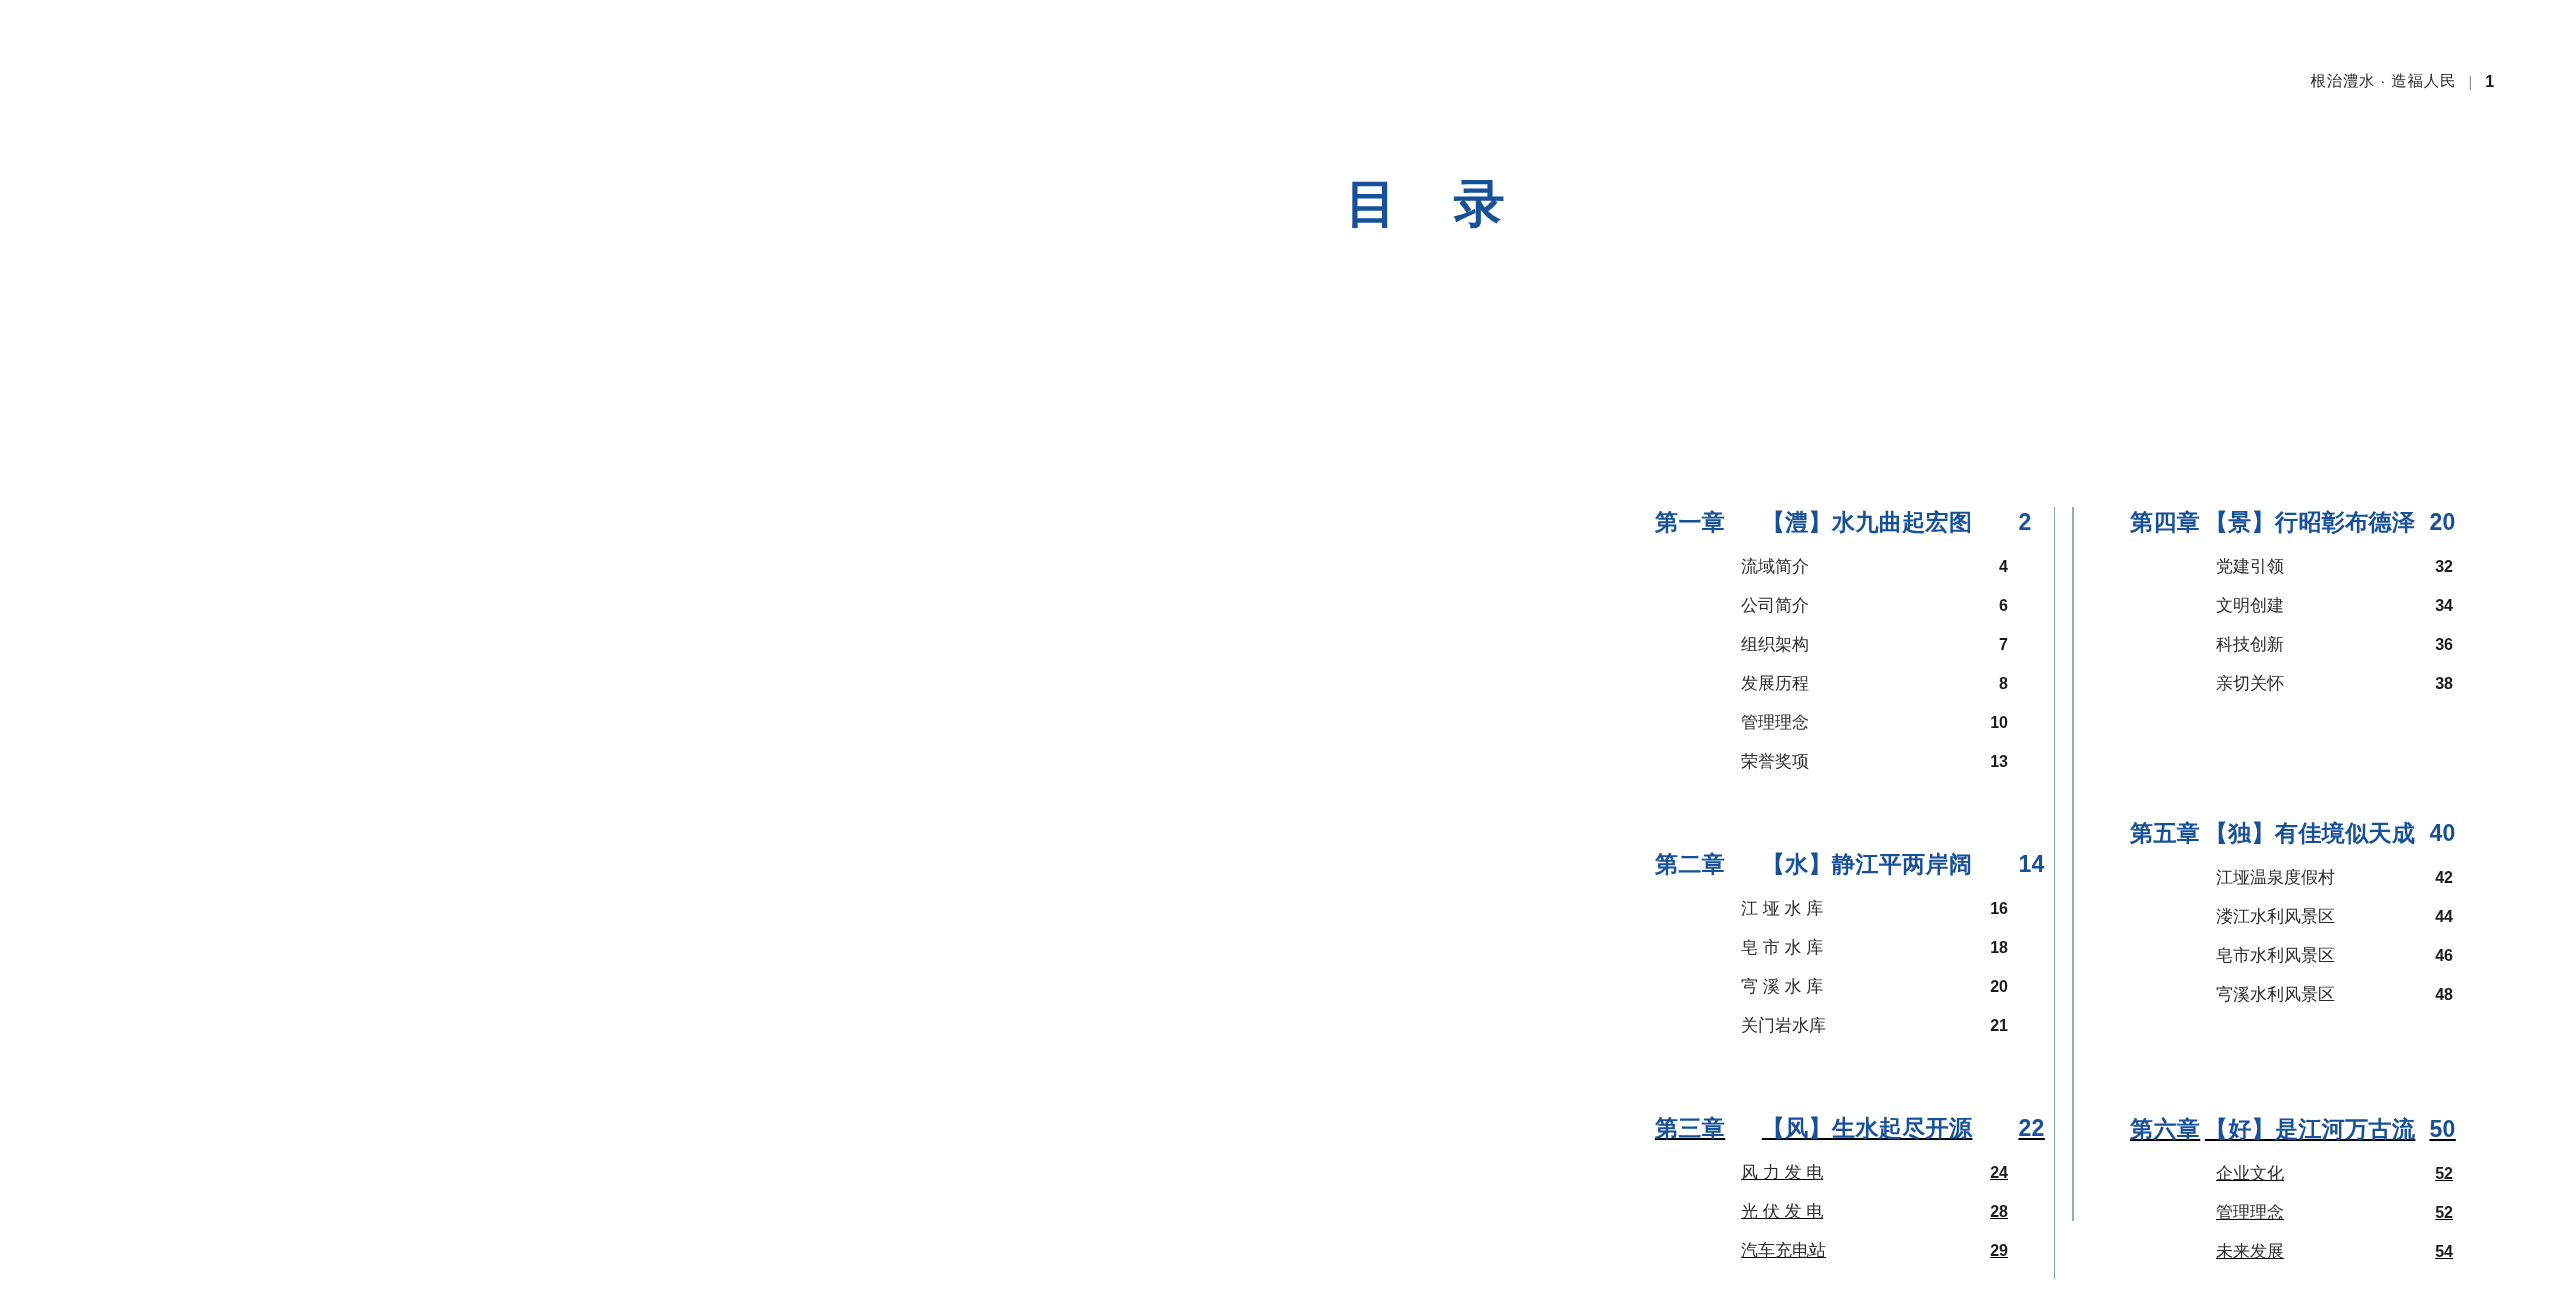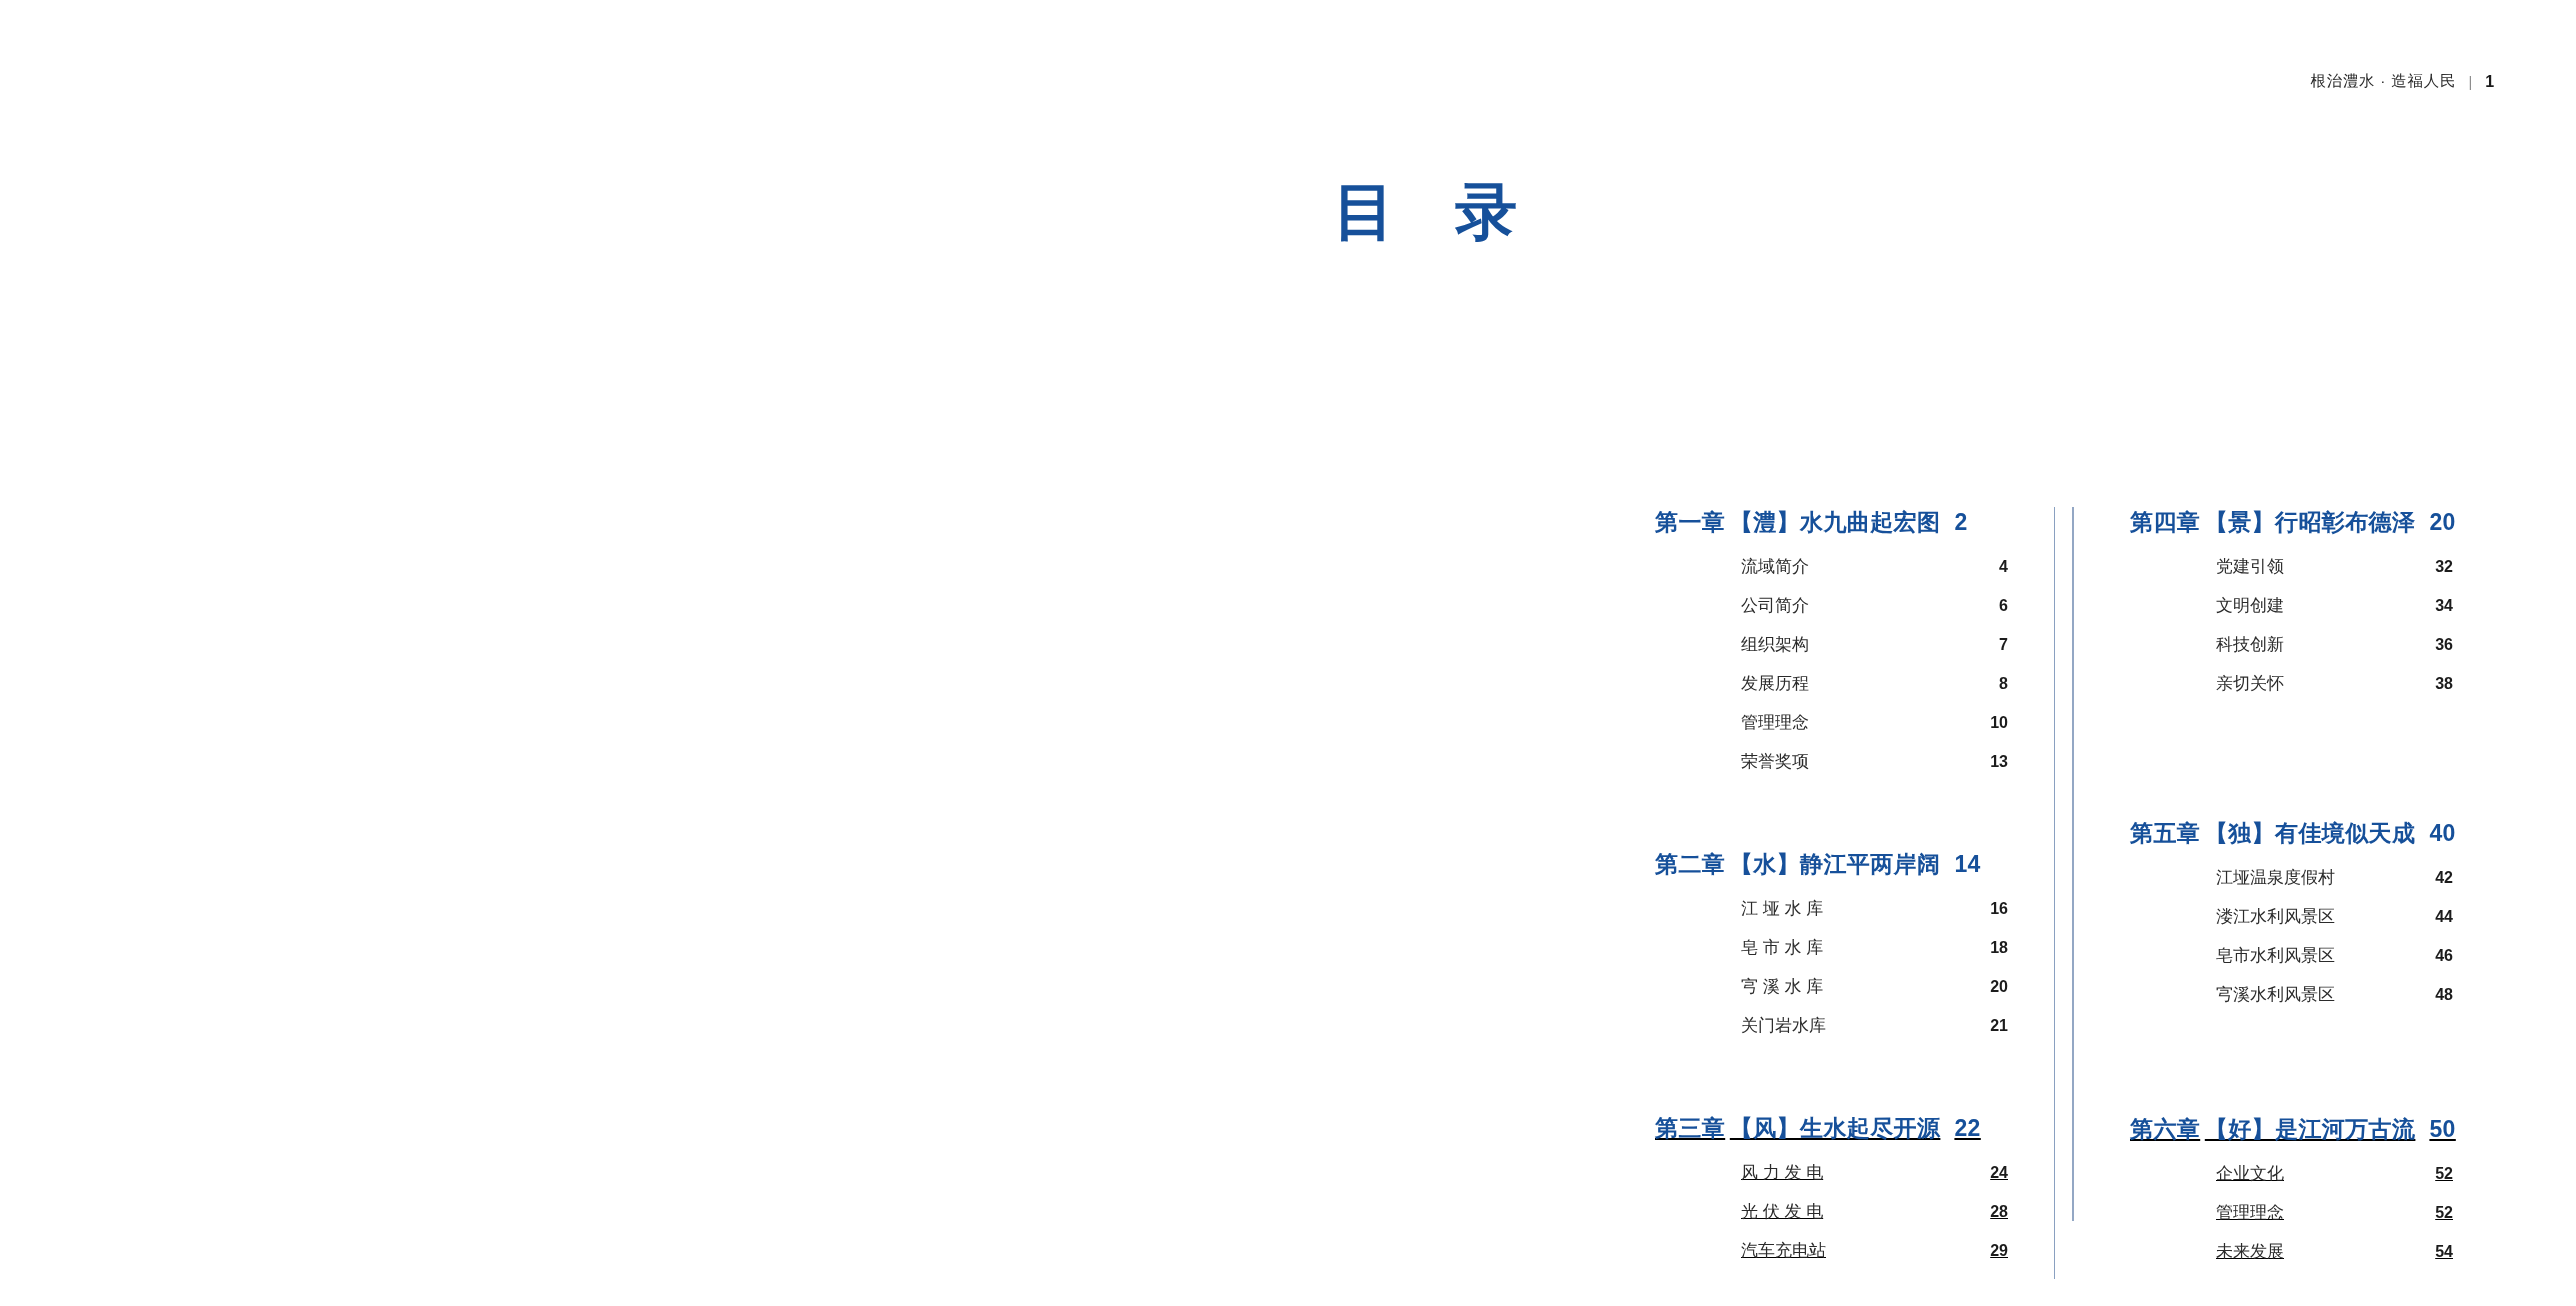--- a/index.html
+++ b/index.html
@@ -43,21 +43,21 @@
     font-size: 16px;
     font-weight: bold;
   }
   
   .toc-title {
     position: absolute;
     left: 1436px;
     top: 170px;
     transform: translateX(-50%);
     color: #16509a;
-    font-size: 62px;
+    font-size: 51px;
     font-weight: bold;
     letter-spacing: 21.5px;
     white-space: nowrap;
   }
   
   .toc-columns {
     position: absolute;
     left: 1655px;
     top: 507px;
     width: 852px;
@@ -130,21 +130,21 @@
     min-width: 26px;
     font-weight: bold;
     color: #1c1c1c;
     font-size: 16px;
   }
   .spacer-left-1 { height: 60px; }
   .spacer-left-2 { height: 60px; }
   .spacer-right-1 { height: 107px; }
   .spacer-right-2 { height: 92px; }
   
-  .col.left .chapter-head { margin-bottom: 17px; }
+  .col.left .chapter-head { margin-bottom: 17px; gap: 32px; }
   .col.right .chapter-head { margin-bottom: 17px; }
 </style>
 </head>
 <body>
 
 <div class="page">
 
   <div class="running-header">
     <span>根治澧水 · 造福人民</span>
     <span class="sep">|</span>

